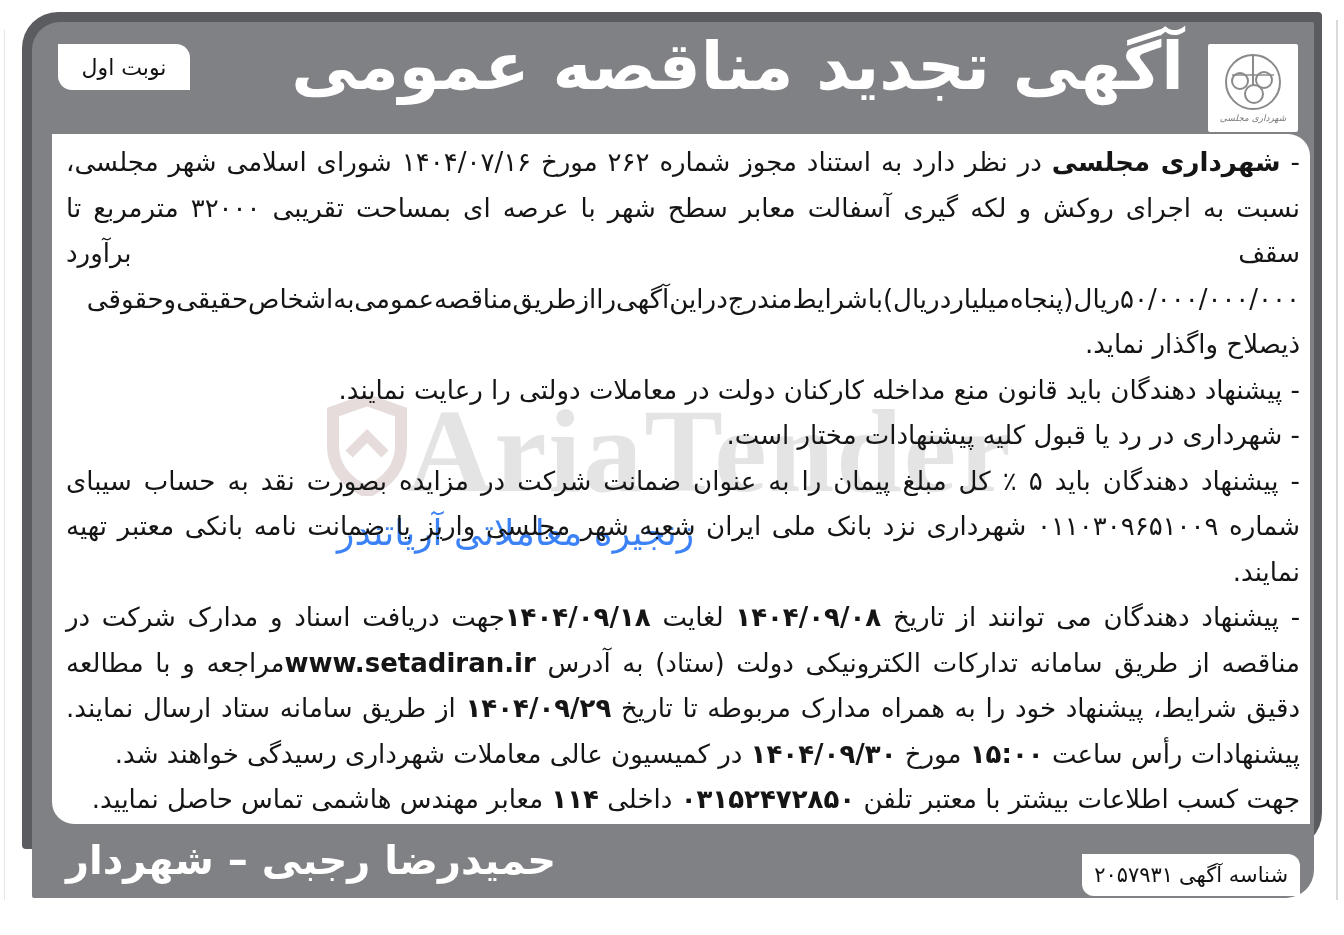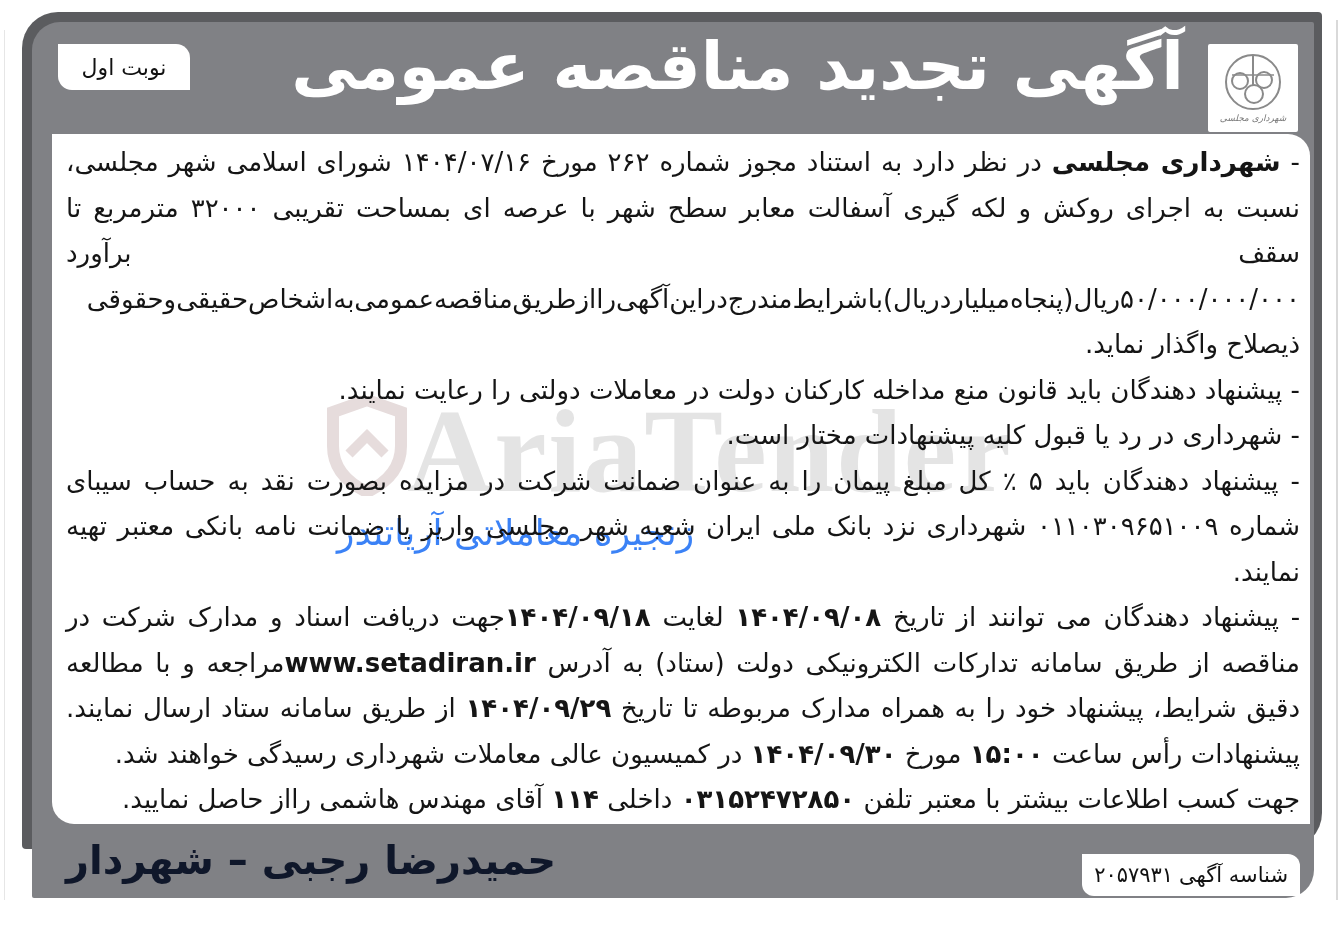--- a/index.html
+++ b/index.html
@@ -44,21 +44,21 @@
     .wm-shield { position: absolute; left: 0; top: 12px; }
     .body-text {
       position: relative; direction: rtl; text-align: justify; padding: 6px 10px 0 14px;
       font-size: 26px; line-height: 45.5px; color: #151515;
       font-family: "DejaVu Sans", sans-serif;
     }
     .para { margin: 0; }
     .b { font-weight: bold; }
     .ltr { direction: ltr; unicode-bidi: embed; font-weight: bold; }
     .footer-sign {
-      position: absolute; left: 34px; top: 815px; font-size: 40px; font-weight: bold; color: #0f172a; direction: rtl;
+      position: absolute; left: 34px; top: 815px; font-size: 40px; font-weight: bold; color: #ffffff; direction: rtl;
     }
     .ad-id {
       position: absolute; right: 14px; top: 832px; height: 42px; padding: 0 12px;
       background: #fff; border-radius: 0 12px 0 12px; display: flex; align-items: center;
       font-size: 21px; color: #111; direction: rtl; gap: 6px;
     }
   </style>
 </head>
 <body>
 
@@ -93,21 +93,21 @@
         <div class="wm-en">AriaTender</div>
         <div class="wm-fa">زنجیره معاملاتی آریاتندر</div>
       </div>
 
       <div class="body-text">
         <p class="para"><span>- </span><span class="b">شهرداری مجلسی</span><span> در نظر دارد به استناد مجوز شماره ۲۶۲ مورخ ۱۴۰۴/۰۷/۱۶  شورای اسلامی شهر مجلسی، نسبت به اجرای روکش و لکه گیری آسفالت معابر سطح شهر با عرصه ای بمساحت تقریبی ۳۲۰۰۰ مترمربع تا سقف برآورد ۵۰/۰۰۰/۰۰۰/۰۰۰ریال(پنجاه‌میلیاردریال)باشرایط‌مندرج‌دراین‌آگهی‌رااز‌طریق‌مناقصه‌عمومی‌به‌اشخاص‌حقیقی‌وحقوقی ذیصلاح  واگذار نماید.</span></p>
         <p class="para">- پیشنهاد دهندگان باید قانون منع مداخله کارکنان دولت در معاملات دولتی را رعایت نمایند.</p>
         <p class="para">- شهرداری در رد یا قبول کلیه پیشنهادات مختار است.</p>
         <p class="para">- پیشنهاد دهندگان باید ۵ ٪ کل مبلغ پیمان را به عنوان ضمانت شرکت در مزایده بصورت نقد به حساب سیبای شماره ۰۱۱۰۳۰۹۶۵۱۰۰۹ شهرداری نزد بانک ملی ایران شعبه شهر مجلسی واریز یا ضمانت نامه بانکی معتبر تهیه نمایند.</p>
         <p class="para"><span>- پیشنهاد دهندگان می توانند از تاریخ </span><span class="b">۱۴۰۴/۰۹/۰۸</span><span>  لغایت </span><span class="b">۱۴۰۴/۰۹/۱۸</span><span>جهت دریافت اسناد و مدارک شرکت در مناقصه از طریق سامانه تدارکات الکترونیکی دولت (ستاد) به آدرس  </span><span class="ltr">www.setadiran.ir</span><span>مراجعه  و با مطالعه دقیق شرایط، پیشنهاد خود را به همراه مدارک مربوطه تا تاریخ </span><span class="b">۱۴۰۴/۰۹/۲۹</span><span> از طریق سامانه ستاد ارسال نمایند. پیشنهادات رأس ساعت </span><span class="b">۱۵:۰۰</span><span> مورخ </span><span class="b">۱۴۰۴/۰۹/۳۰</span><span> در کمیسیون عالی معاملات شهرداری رسیدگی خواهند شد.</span></p>
-        <p class="para"><span>جهت کسب اطلاعات بیشتر با معتبر تلفن </span><span class="b">۰۳۱۵۲۴۷۲۸۵۰</span><span> داخلی </span><span class="b">۱۱۴</span><span> آقای مهندس هاشمی رااز حاصل نمایید.</span></p>
+        <p class="para"><span>جهت کسب اطلاعات بیشتر با معتبر تلفن </span><span class="b">۰۳۱۵۲۴۷۲۸۵۰</span><span> داخلی </span><span class="b">۱۱۴</span><span> معابر مهندس هاشمی تماس حاصل نمایید.</span></p>
       </div>
     </div>
 
     <div class="footer-sign">حمیدرضا رجبی – شهردار</div>
     <div class="ad-id">
       <span>شناسه آگهی</span>
       <span>۲۰۵۷۹۳۱</span>
     </div>
   </div>
 </div>

